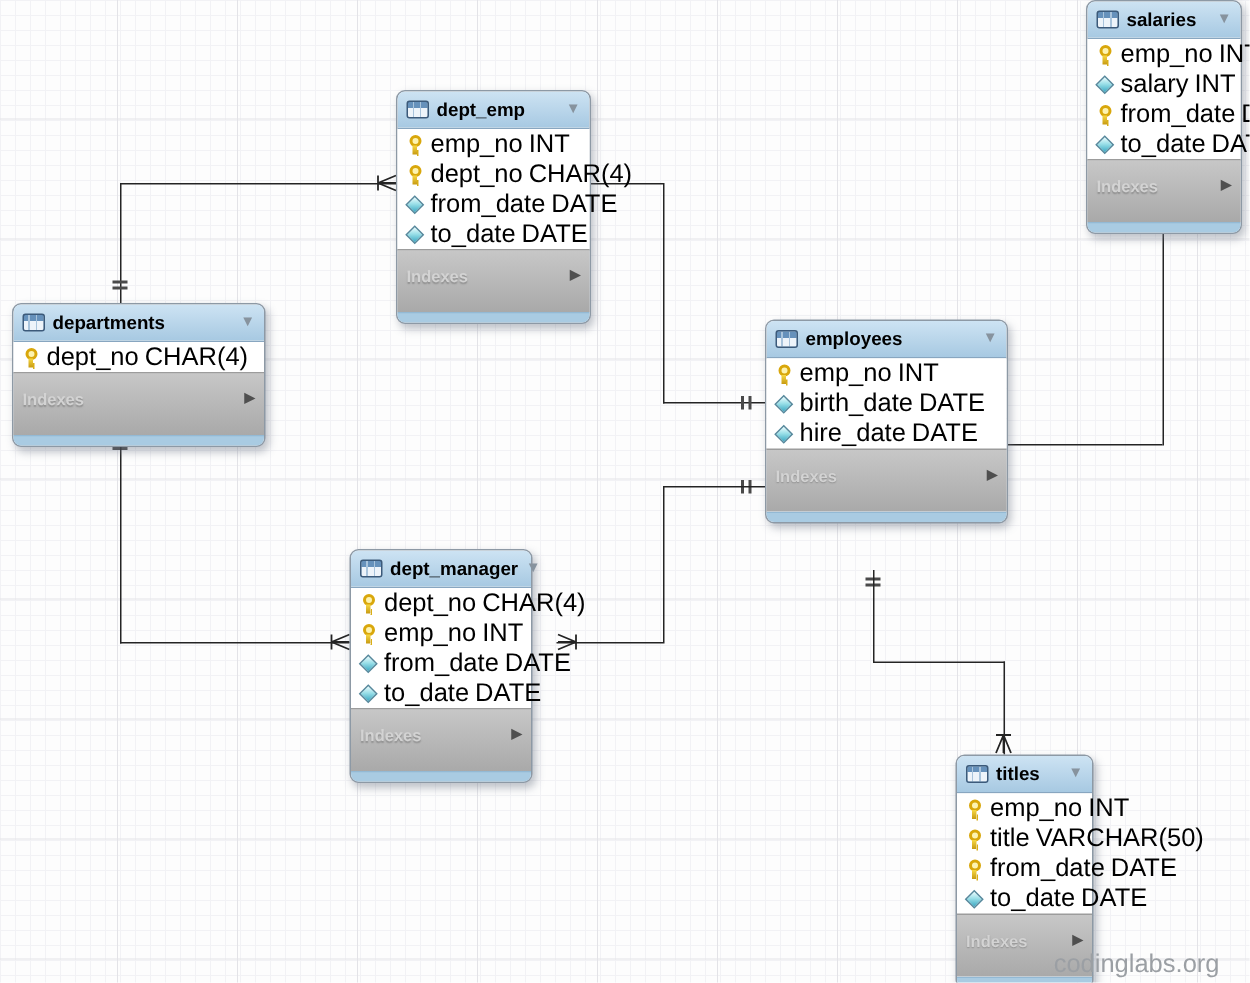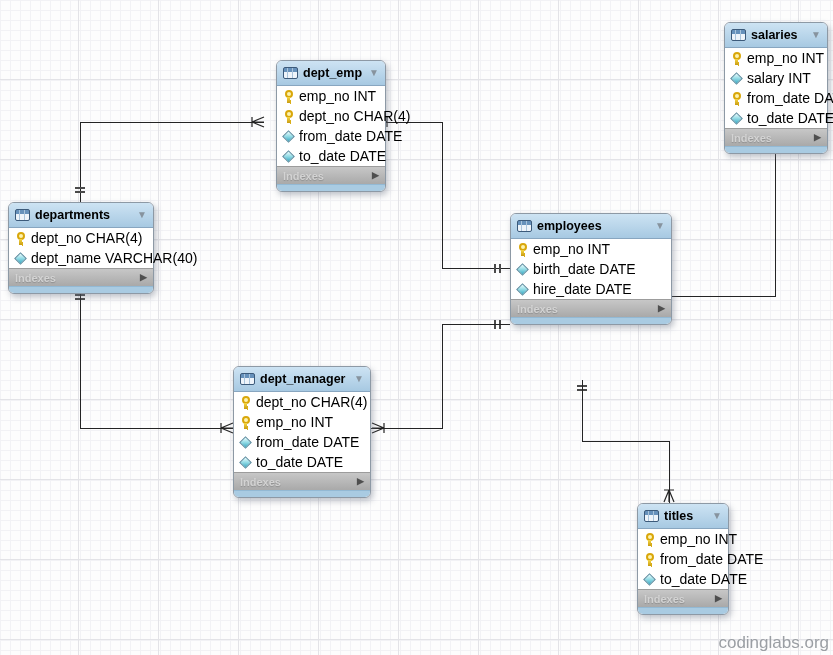--- a/index.html
+++ b/index.html
@@ -31,55 +31,55 @@
   .ttitle{font-weight:bold;font-size:12.5px;white-space:nowrap;}
   .ticon{
     flex:none;width:15px;height:12px;box-sizing:border-box;
     border:1px solid #3c5a7a;border-radius:2px;
     background:
       linear-gradient(90deg,transparent 0 3px,#a9c4dc 3px 4px,transparent 4px 8px,#a9c4dc 8px 9px,transparent 9px),
       linear-gradient(#6691bb 0 4px,#eef4fa 4px);
   }
   .tcollapse{margin-left:auto;color:#87939e;font-size:10px;line-height:1;}
   .trow{display:flex;align-items:center;gap:4px;height:20px;padding:0 5px;background:#fff;white-space:nowrap;}
-  .cname,.ctype{font-size:14px;}
+  .cname,.ctype{font-size:17px;}
   .ci{position:relative;flex:none;width:13px;height:13px;display:inline-block;}
   .ci[data-icon="key"]::before{
     content:"";position:absolute;left:3px;top:0;width:4px;height:4px;
     border:2px solid #d9a70b;border-radius:50%;background:#fdf3b0;
   }
   .ci[data-icon="key"]::after{
     content:"";position:absolute;left:5px;top:7px;width:3px;height:6px;
     background:linear-gradient(#f7d844,#c79a12);
     box-shadow:2px 2px 0 -1px #d9ae18;
   }
   .ci[data-icon="diamond"]::before{
     content:"";position:absolute;left:2px;top:2px;width:7px;height:7px;
     transform:rotate(45deg);
     background:linear-gradient(135deg,#eafcfe 0%,#9adfe8 45%,#3aa8c2 100%);
     border:1px solid #56889c;
   }
   .tfoot{
-    display:flex;align-items:center;height:17px;padding:0 6px;
+    display:flex;align-items:flex-start;height:17px;padding:12px 6px;
     background:linear-gradient(#c7c7c7,#a9a9a9);
     border-top:1px solid #9c9c9c;
     color:#d3d3d3;font-weight:bold;font-size:11px;
     text-shadow:0 1px 1px #8f8f8f;
     gap:12px;
   }
   .farrow{margin-left:auto;color:#4f4f4f;font-size:9px;line-height:1;text-shadow:none;}
   .tstrip{height:6px;background:#a9cbe2;border-top:1px solid #93b9d4;border-radius:0 0 5px 5px;}
 
   
   .seg{position:absolute;background:#242424;}
   .tick{position:absolute;background:#4a4a4a;}
   .foot{position:absolute;line-height:0;}
   .foot svg path{stroke:#242424;stroke-width:1.2;fill:none;}
 
-  .watermark{position:absolute;right:4px;bottom:2px;font-size:17px;color:#9b9fa4;}
+  .watermark{position:absolute;right:20px;bottom:2px;font-size:17px;color:#9b9fa4;}
 </style>
 </head>
 <body>
 
 <div class="canvas">
 
   <div>
     <i class="seg" style="left:80px;top:122px;width:184px;height:1px"></i>
     <i class="seg" style="left:80px;top:122px;width:1px;height:80px"></i>
     <i class="tick" style="left:75px;top:187px;width:10px;height:2px"></i>
@@ -147,21 +147,21 @@
     <i class="seg" style="left:582px;top:380px;width:1px;height:62px"></i>
     <i class="seg" style="left:582px;top:441px;width:88px;height:1px"></i>
     <i class="seg" style="left:669px;top:441px;width:1px;height:62px"></i>
     <span class="foot" style="left:663px;top:489px">
       <svg width="12" height="14" viewBox="0 0 12 14">
           <path d="M1 1 L11 1 M6 1 L1 13 M6 1 L6 13 M6 1 L11 13"></path>
         </svg>
     </span>
   </div>
 
-  <div class="table" style="left:724px;top:22px;width:104px">
+  <div class="table" style="left:724px;top:0;width:104px">
     <div class="thead">
       <span class="ticon"></span>
       <span class="ttitle">salaries</span>
       <span class="tcollapse">▼</span>
     </div>
     <div class="trow">
         <span class="ci" data-icon="key"></span>
         <span class="cname">emp_no</span>
         <span class="ctype">INT</span>
       </div>
@@ -180,21 +180,21 @@
         <span class="cname">to_date</span>
         <span class="ctype">DATE</span>
       </div>
     <div class="tfoot">
         <span>Indexes</span>
         <span class="farrow">▶</span>
       </div>
     <div class="tstrip"></div>
   </div>
 
-  <div class="table" style="left:276px;top:60px;width:110px">
+  <div class="table" style="left:264px;top:60px;width:130px">
     <div class="thead">
       <span class="ticon"></span>
       <span class="ttitle">dept_emp</span>
       <span class="tcollapse">▼</span>
     </div>
     <div class="trow">
         <span class="ci" data-icon="key"></span>
         <span class="cname">emp_no</span>
         <span class="ctype">INT</span>
       </div>
@@ -213,36 +213,31 @@
         <span class="cname">to_date</span>
         <span class="ctype">DATE</span>
       </div>
     <div class="tfoot">
         <span>Indexes</span>
         <span class="farrow">▶</span>
       </div>
     <div class="tstrip"></div>
   </div>
 
-  <div class="table" style="left:8px;top:202px;width:146px">
+  <div class="table" style="left:8px;top:202px;width:169px">
     <div class="thead">
       <span class="ticon"></span>
       <span class="ttitle">departments</span>
       <span class="tcollapse">▼</span>
     </div>
     <div class="trow">
         <span class="ci" data-icon="key"></span>
         <span class="cname">dept_no</span>
         <span class="ctype">CHAR(4)</span>
       </div>
-    <div class="trow">
-        <span class="ci" data-icon="diamond"></span>
-        <span class="cname">dept_name</span>
-        <span class="ctype">VARCHAR(40)</span>
-      </div>
     <div class="tfoot">
         <span>Indexes</span>
         <span class="farrow">▶</span>
       </div>
     <div class="tstrip"></div>
   </div>
 
   <div class="table" style="left:510px;top:213px;width:162px">
     <div class="thead">
       <span class="ticon"></span>
@@ -264,21 +259,21 @@
         <span class="cname">hire_date</span>
         <span class="ctype">DATE</span>
       </div>
     <div class="tfoot">
         <span>Indexes</span>
         <span class="farrow">▶</span>
       </div>
     <div class="tstrip"></div>
   </div>
 
-  <div class="table" style="left:233px;top:366px;width:138px">
+  <div class="table" style="left:233px;top:366px;width:122px">
     <div class="thead">
       <span class="ticon"></span>
       <span class="ttitle">dept_manager</span>
       <span class="tcollapse">▼</span>
     </div>
     <div class="trow">
         <span class="ci" data-icon="key"></span>
         <span class="cname">dept_no</span>
         <span class="ctype">CHAR(4)</span>
       </div>
@@ -310,20 +305,25 @@
       <span class="ttitle">titles</span>
       <span class="tcollapse">▼</span>
     </div>
     <div class="trow">
         <span class="ci" data-icon="key"></span>
         <span class="cname">emp_no</span>
         <span class="ctype">INT</span>
       </div>
     <div class="trow">
         <span class="ci" data-icon="key"></span>
+        <span class="cname">title</span>
+        <span class="ctype">VARCHAR(50)</span>
+      </div>
+    <div class="trow">
+        <span class="ci" data-icon="key"></span>
         <span class="cname">from_date</span>
         <span class="ctype">DATE</span>
       </div>
     <div class="trow">
         <span class="ci" data-icon="diamond"></span>
         <span class="cname">to_date</span>
         <span class="ctype">DATE</span>
       </div>
     <div class="tfoot">
         <span>Indexes</span>

